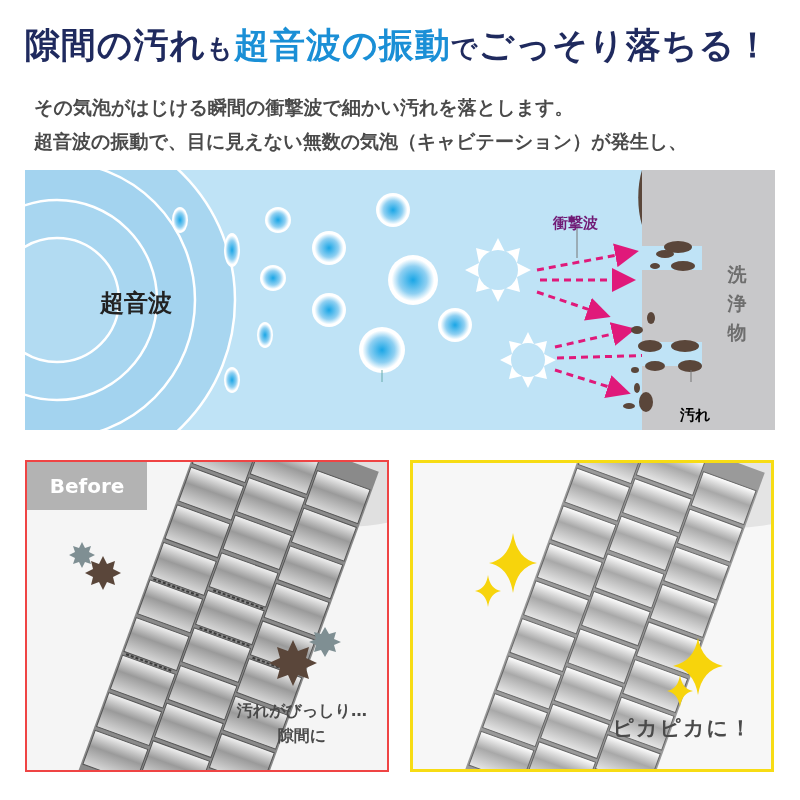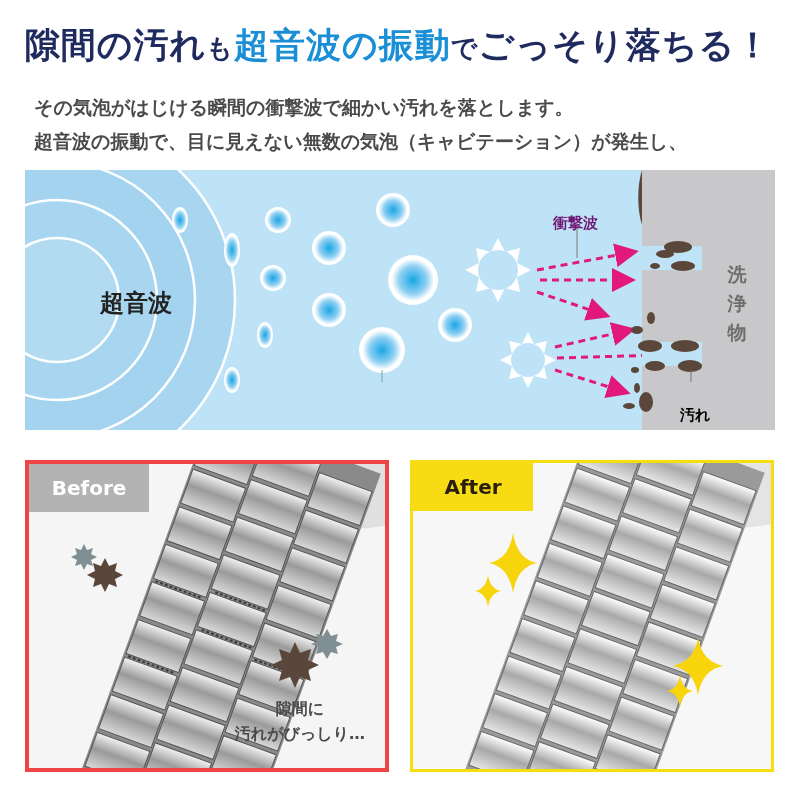--- a/index.html
+++ b/index.html
@@ -11,21 +11,21 @@
   .intro { position: absolute; top: 90px; left: 34px; width: 740px; font-size: 19px; font-weight: bold; color: #4a4a4a; line-height: 34px; }
   .diagram { position: absolute; top: 170px; left: 25px; width: 750px; height: 260px; background: #bfe3f6; overflow: hidden; }
   .diagram svg { position: absolute; left: 0; top: 0; }
   .dlabel { position: absolute; font-weight: bold; white-space: nowrap; }
   .lbl-ultra { left: 75px; top: 117px; font-size: 24px; color: #222; }
   .lbl-bubble { left: 258px; top: 214px; font-size: 15px; color: #1a8fd6; }
   .lbl-shock { left: 528px; top: 44px; font-size: 15px; color: #701a75; }
   .lbl-dirt { left: 655px; top: 212px; font-size: 15px; color: #000000; margin-top: 24px; }
   .lbl-object { left: 700px; top: 90px; font-size: 19px; color: #6e6e6e; width: 24px; line-height: 29px; white-space: normal; text-align: center; }
   .panel { position: absolute; top: 460px; width: 364px; height: 312px; overflow: hidden; background: #f4f4f4; }
-  .panel-before { left: 25px; border: 4px solid #ef4444; }
+  .panel-before { left: 25px; border: 2px solid #ef4444; }
   .panel-after { left: 410px; border: 3px solid #f7dc14; }
   .panel svg { position: absolute; left: 0; top: 0; }
   .tag { position: absolute; top: 0; left: 0; width: 120px; height: 48px; font-size: 20px; font-weight: bold; display: flex; align-items: center; justify-content: center; }
   .tag-before { background: #b3b3b3; color: #ffffff; }
   .tag-after { background: #f7dc14; color: #2a1e10; }
   .caption { position: absolute; font-size: 16px; font-weight: bold; color: #4a4a4a; text-align: center; line-height: 25px; white-space: nowrap; }
   .cap-before { right: 20px; bottom: 22px; }
   .cap-after { right: 18px; bottom: 28px; font-size: 21px; letter-spacing: 2px; }
 </style>
 </head>
@@ -174,22 +174,22 @@
     </g>
     <g>
       <polygon points="55,80 58,86 64,84 62,90 68,93 62,96 64,102 58,100 55,106 52,100 46,102 48,96 42,93 48,90 46,84 52,86" fill="#7f8f93"></polygon>
       <polygon points="76,94 80,102 88,99 86,107 94,111 86,115 88,123 80,120 76,128 72,120 64,123 66,115 58,111 66,107 64,99 72,102" fill="#5a463a"></polygon>
       <polygon points="298,165 302,172 309,170 307,177 314,180 307,183 309,190 302,188 298,195 294,188 287,190 289,183 282,180 289,177 287,170 294,172" fill="#7f8f93"></polygon>
       <polygon points="266,178 271,189 282,185 279,196 290,201 279,206 282,217 271,213 266,224 261,213 250,217 253,206 242,201 253,196 250,185 261,189" fill="#5a463a"></polygon>
     </g>
   </svg>
   <div class="tag tag-before">Before</div>
   <div class="caption cap-before">
+    <div>汚れがびっしり…</div>
     <div>隙間に</div>
-    <div>汚れがびっしり…</div>
   </div>
 </div>
 
 <div class="panel panel-after">
   <svg width="364" height="312" viewBox="0 0 364 312">
     <defs>
       <linearGradient id="metal2" x1="0" y1="0" x2="0" y2="1">
         <stop offset="0%" stop-color="#ffffff"></stop>
         <stop offset="45%" stop-color="#a8a8a8"></stop>
         <stop offset="100%" stop-color="#e6e6e6"></stop>
@@ -229,14 +229,14 @@
           <rect x="232" y="300" width="56" height="36"></rect>
       </g>
     </g>
     <g fill="#f7d40c">
       <path d="M100,70 Q104,96 124,100 Q104,104 100,130 Q96,104 76,100 Q96,96 100,70 Z"></path>
       <path d="M75,112 Q77,126 88,128 Q77,130 75,144 Q73,130 62,128 Q73,126 75,112 Z"></path>
       <path d="M285,175 Q289,198 310,203 Q289,207 285,232 Q281,207 260,203 Q281,198 285,175 Z"></path>
       <path d="M267,212 Q269,226 280,228 Q269,230 267,244 Q265,230 254,228 Q265,226 267,212 Z"></path>
     </g>
   </svg>
-  <div class="tag tag-after">After</div>
+  <div class="caption cap-after">ピカピカに！</div>
 </div>
 
 </body></html>

